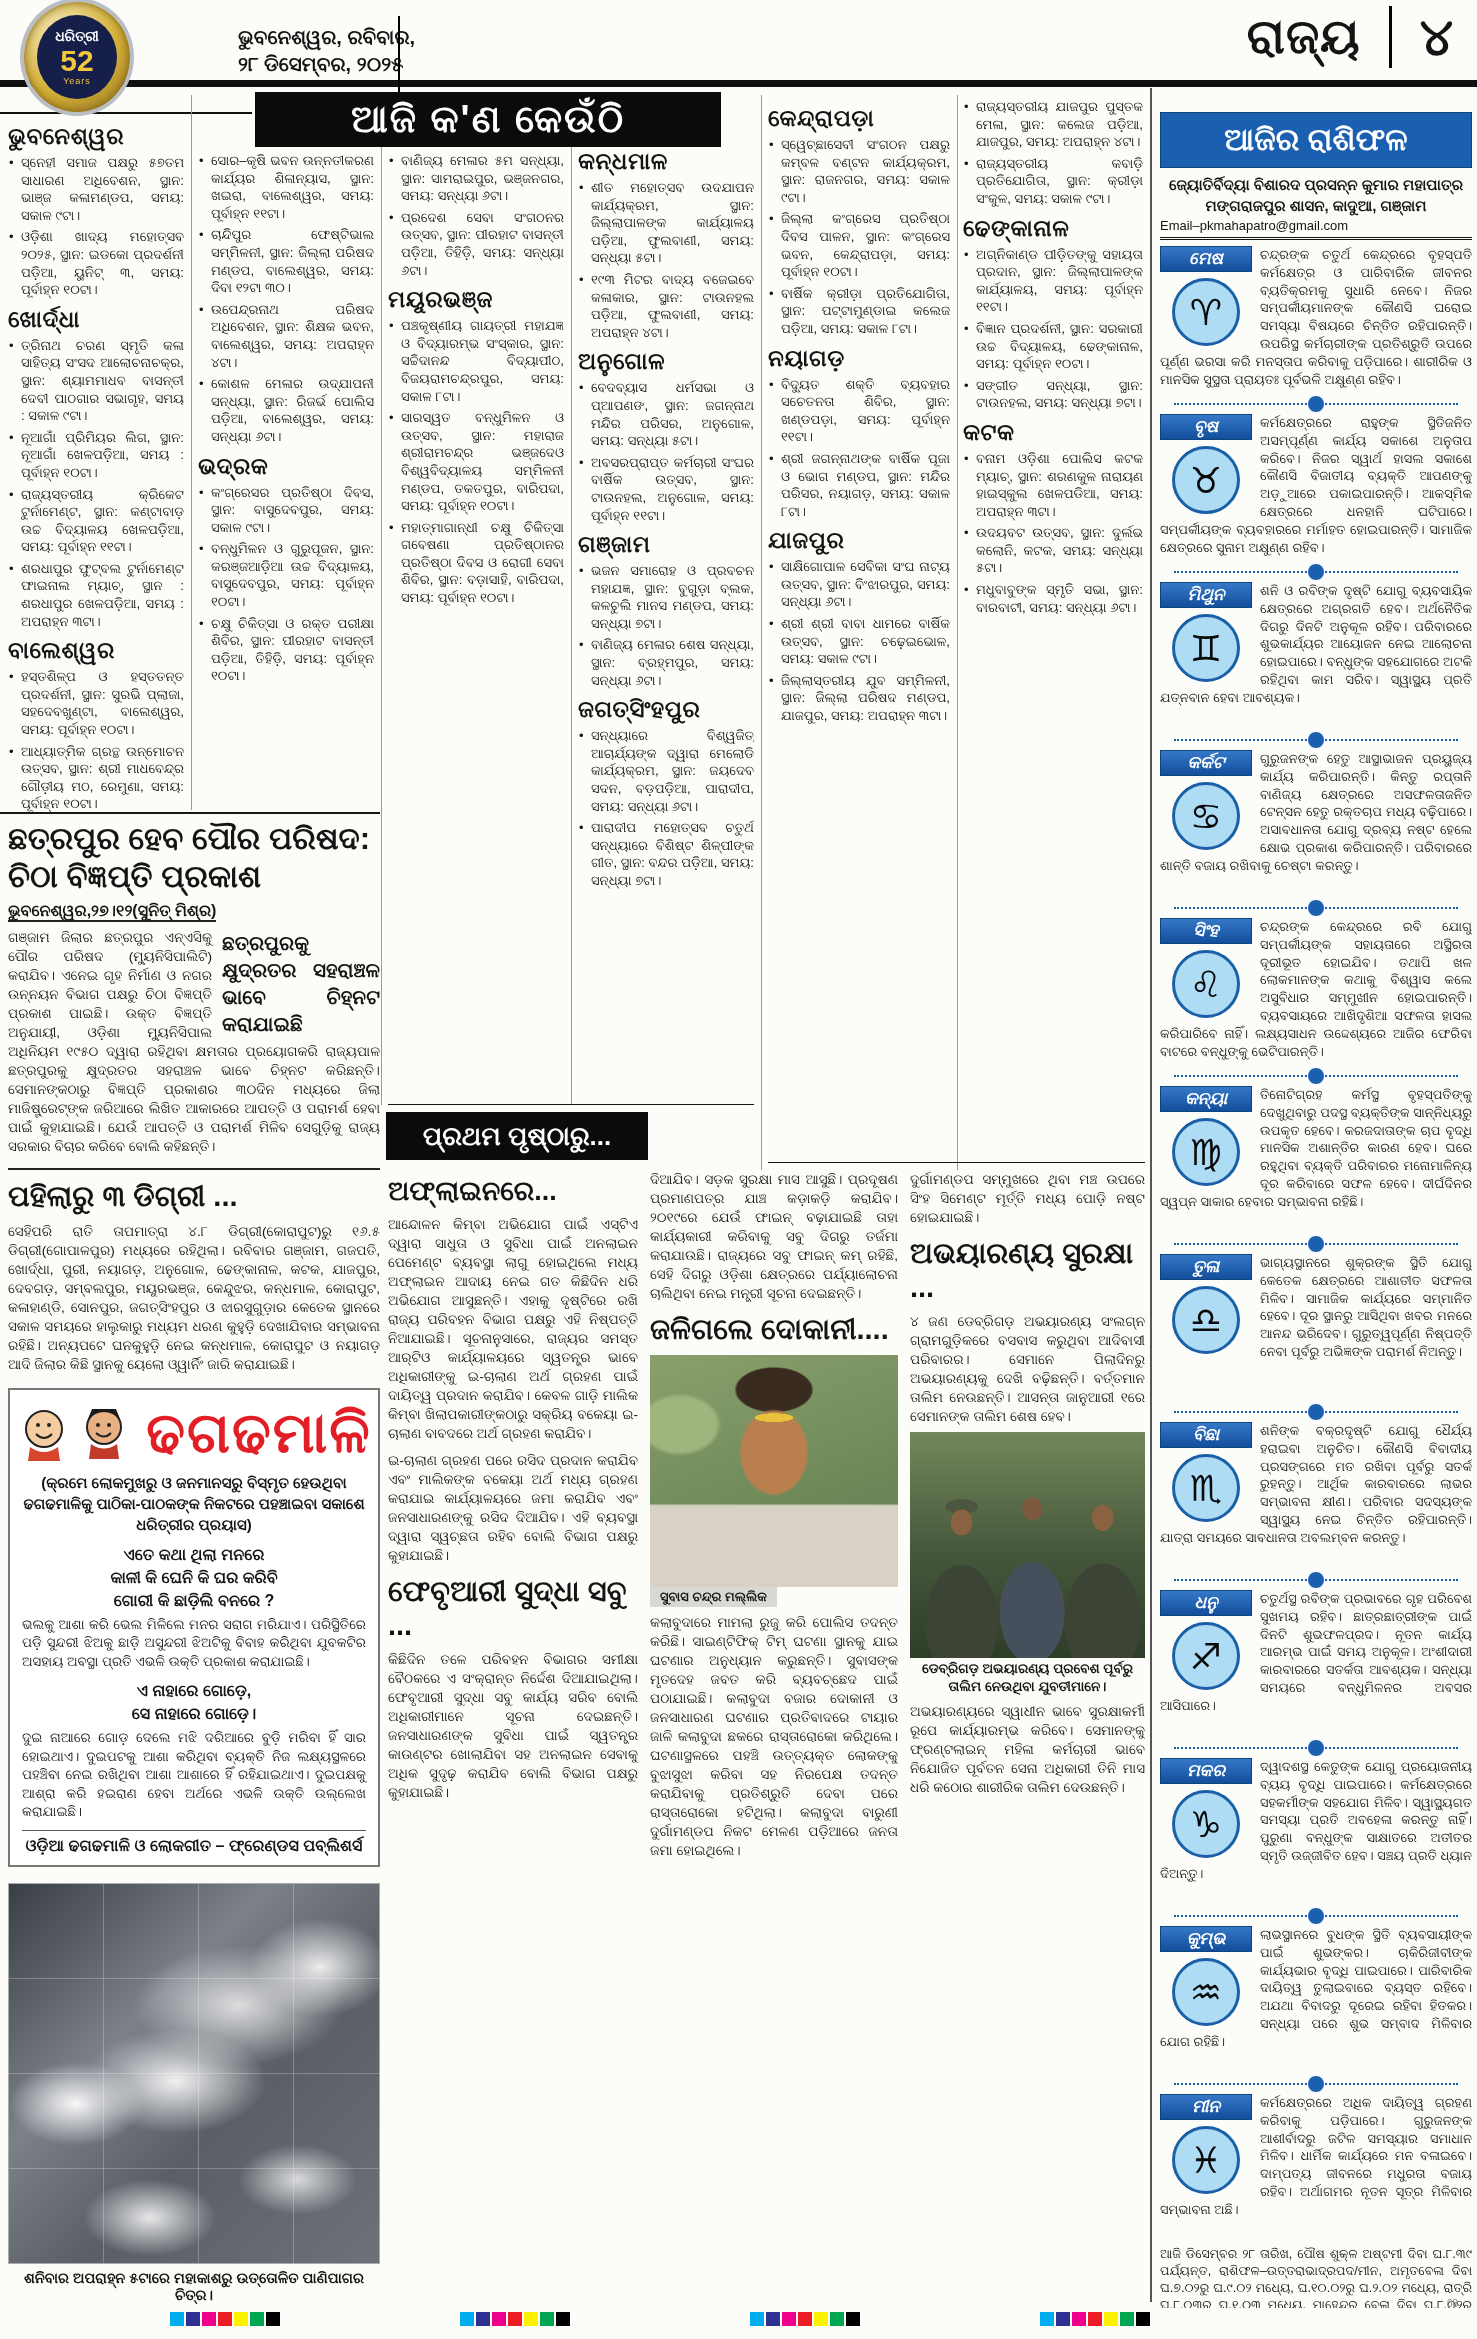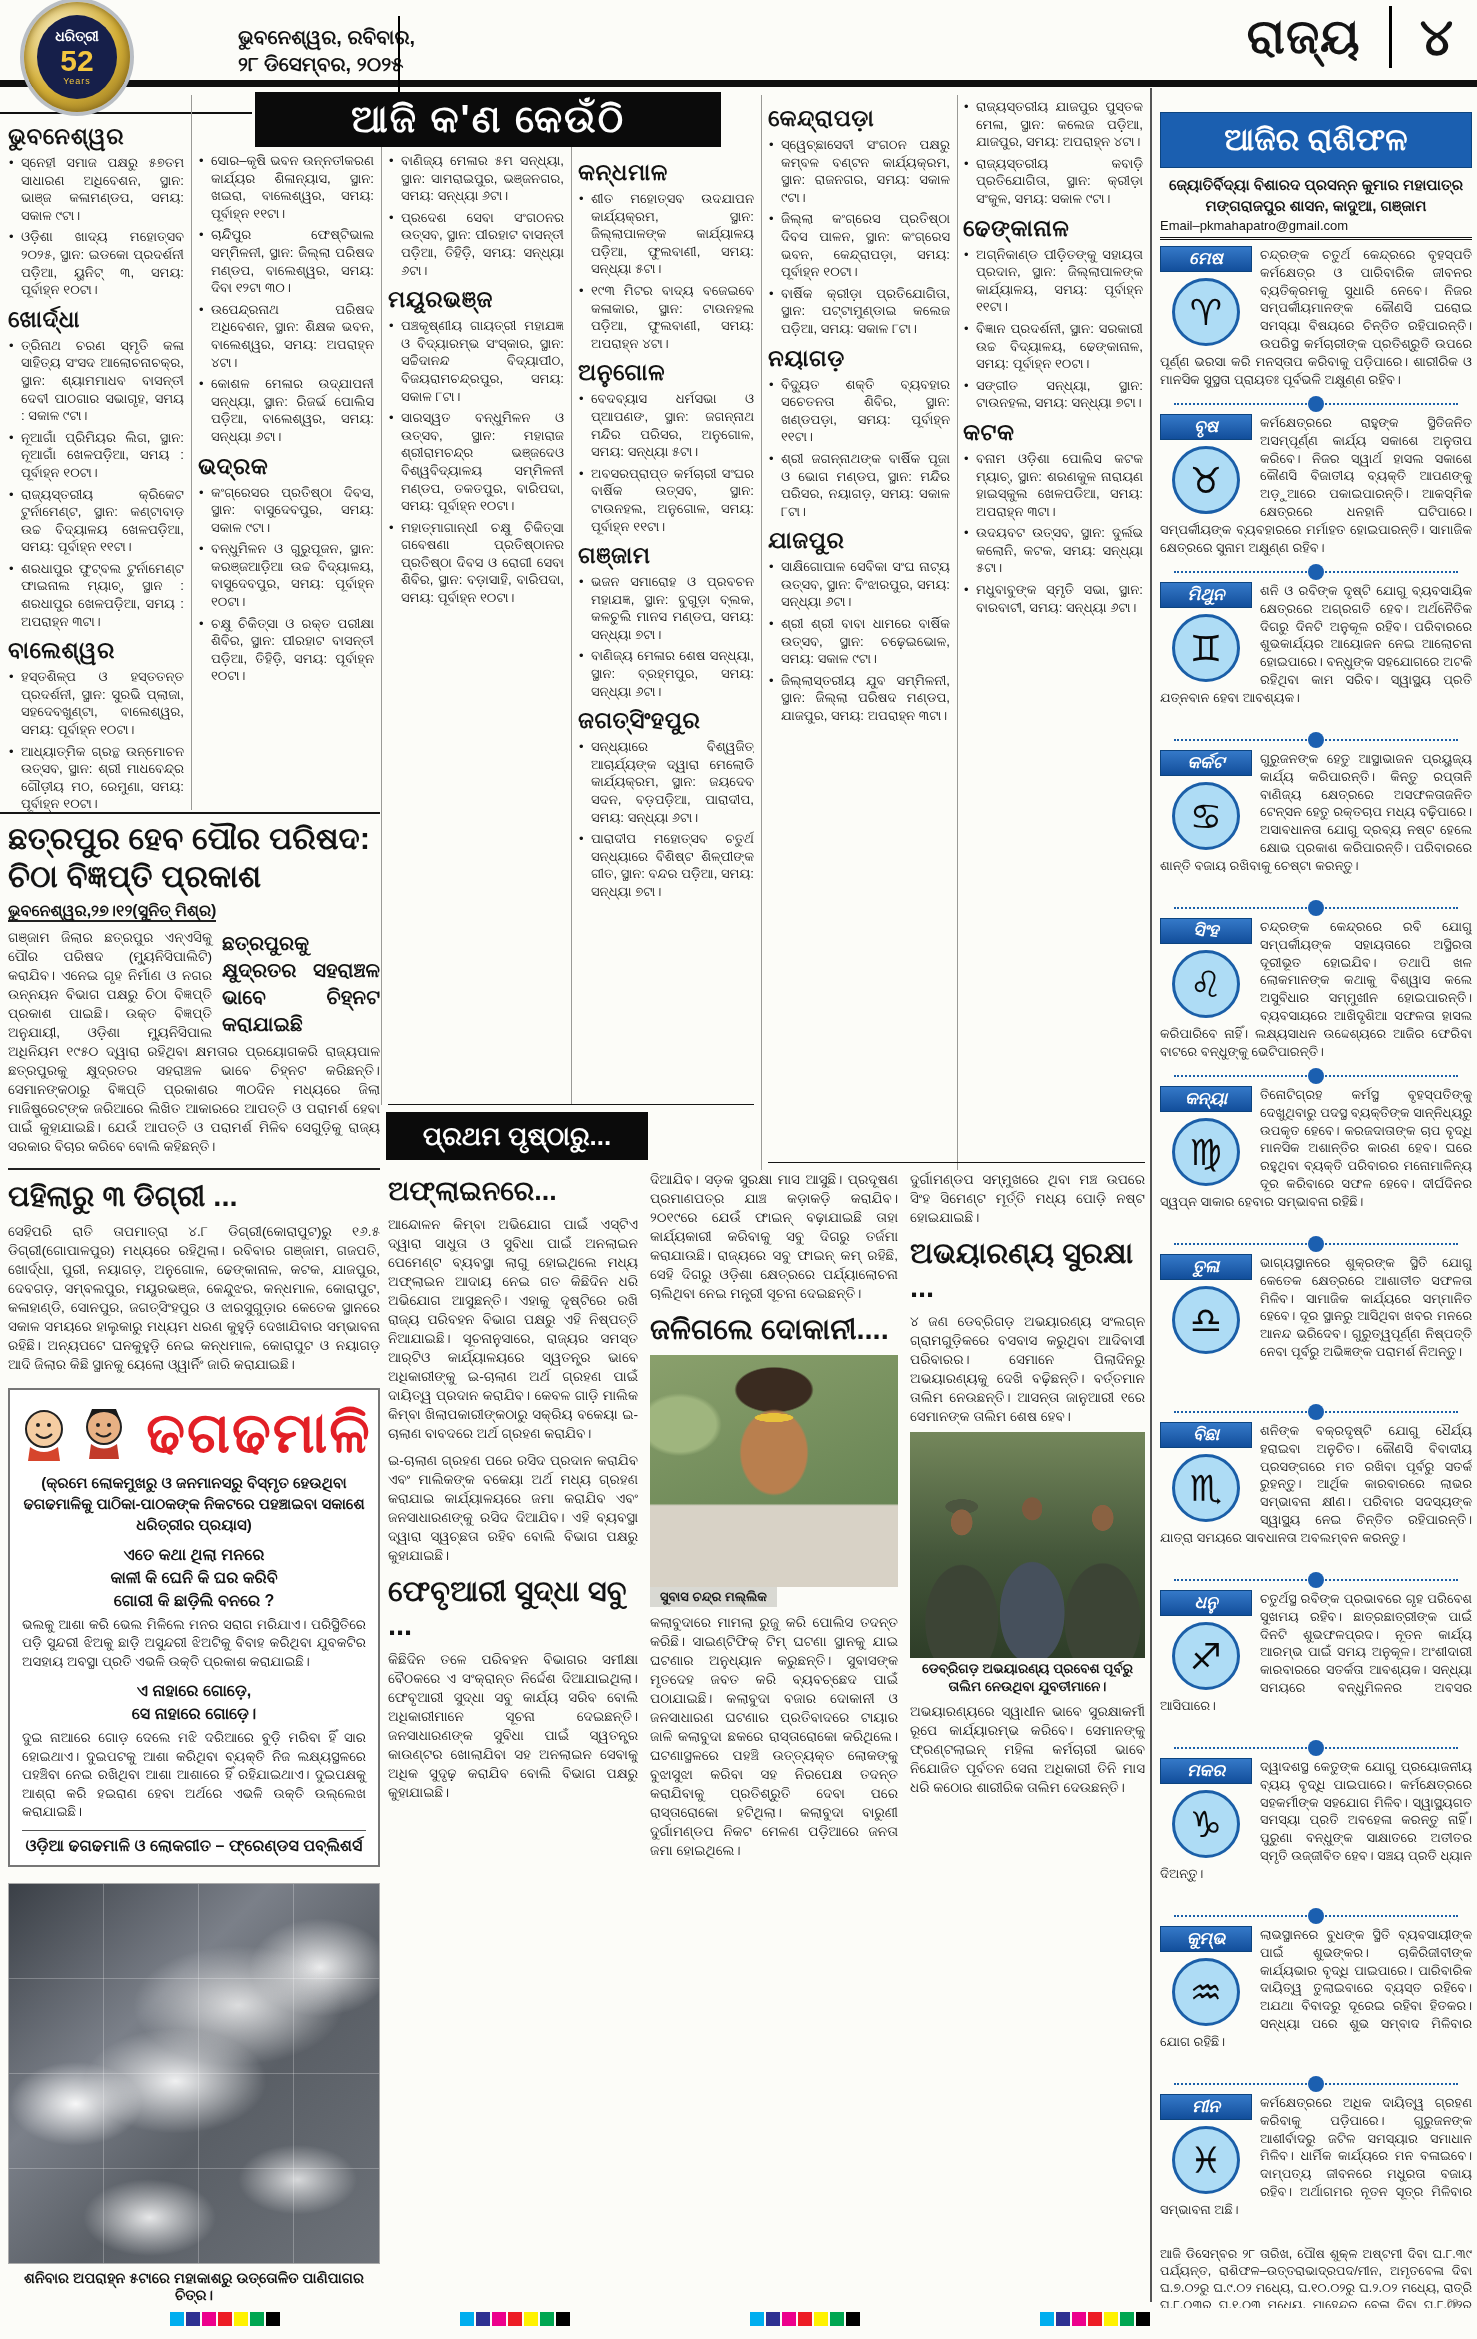--- a/index.html
+++ b/index.html
@@ -178,21 +178,21 @@
 
   <div class="lcol" style="left:388px;top:152px;width:176px;height:948px">
     <div class="li">ବାଣିଜ୍ୟ ମେଳାର ୫ମ ସନ୍ଧ୍ୟା, ସ୍ଥାନ: ସାମରାଇପୁର, ଭଞ୍ଜନଗର, ସମୟ: ସନ୍ଧ୍ୟା ୬ଟା।</div>
     <div class="li">ପ୍ରଦେଶ ସେବା ସଂଗଠନର ଉତ୍ସବ, ସ୍ଥାନ: ପୀରହାଟ ବାସନ୍ତୀ ପଡ଼ିଆ, ତିହିଡ଼ି, ସମୟ: ସନ୍ଧ୍ୟା ୬ଟା।</div>
     <div class="lh">ମୟୂରଭଞ୍ଜ</div>
     <div class="li">ପଞ୍ଚକୃଷ୍ଣୀୟ ଗାୟତ୍ରୀ ମହାଯଜ୍ଞ ଓ ବିଦ୍ୟାରମ୍ଭ ସଂସ୍କାର, ସ୍ଥାନ: ସଚ୍ଚିଦାନନ୍ଦ ବିଦ୍ୟାପୀଠ, ବିଜୟରାମଚନ୍ଦ୍ରପୁର, ସମୟ: ସକାଳ ୮ଟା।</div>
     <div class="li">ସାରସ୍ୱତ ବନ୍ଧୁମିଳନ ଓ ଉତ୍ସବ, ସ୍ଥାନ: ମହାରାଜ ଶ୍ରୀରାମଚନ୍ଦ୍ର ଭଞ୍ଜଦେଓ ବିଶ୍ୱବିଦ୍ୟାଳୟ ସମ୍ମିଳନୀ ମଣ୍ଡପ, ତକତପୁର, ବାରିପଦା, ସମୟ: ପୂର୍ବାହ୍ନ ୧୦ଟା।</div>
     <div class="li">ମହାତ୍ମାଗାନ୍ଧୀ ଚକ୍ଷୁ ଚିକିତ୍ସା ଗବେଷଣା ପ୍ରତିଷ୍ଠାନର ପ୍ରତିଷ୍ଠା ଦିବସ ଓ ରୋଗୀ ସେବା ଶିବିର, ସ୍ଥାନ: ବଡ଼ାସାହି, ବାରିପଦା, ସମୟ: ପୂର୍ବାହ୍ନ ୧୦ଟା।</div>
   </div>
 
-  <div class="lcol" style="left:578px;top:152px;width:176px;height:948px">
+  <div class="lcol" style="left:578px;top:141px;width:176px;height:948px">
     <div class="lh">କନ୍ଧମାଳ</div>
     <div class="li">ଶୀତ ମହୋତ୍ସବ ଉଦଯାପନ କାର୍ଯ୍ୟକ୍ରମ, ସ୍ଥାନ: ଜିଲ୍ଲାପାଳଙ୍କ କାର୍ଯ୍ୟାଳୟ ପଡ଼ିଆ, ଫୁଲବାଣୀ, ସମୟ: ସନ୍ଧ୍ୟା ୫ଟା।</div>
     <div class="li">୧୯୩ ମିଟର ବାଦ୍ୟ ବଜେଇବେ କଳାକାର, ସ୍ଥାନ: ଟାଉନହଲ ପଡ଼ିଆ, ଫୁଲବାଣୀ, ସମୟ: ଅପରାହ୍ନ ୪ଟା।</div>
     <div class="lh">ଅନୁଗୋଳ</div>
     <div class="li">ବେଦବ୍ୟାସ ଧର୍ମସଭା ଓ ପ୍ଆପଣଙ, ସ୍ଥାନ: ଜଗନ୍ନାଥ ମନ୍ଦିର ପରିସର, ଅନୁଗୋଳ, ସମୟ: ସନ୍ଧ୍ୟା ୫ଟା।</div>
     <div class="li">ଅବସରପ୍ରାପ୍ତ କର୍ମଚାରୀ ସଂଘର ବାର୍ଷିକ ଉତ୍ସବ, ସ୍ଥାନ: ଟାଉନହଲ, ଅନୁଗୋଳ, ସମୟ: ପୂର୍ବାହ୍ନ ୧୧ଟା।</div>
     <div class="lh">ଗଞ୍ଜାମ</div>
     <div class="li">ଭଜନ ସମାରୋହ ଓ ପ୍ରବଚନ ମହାଯଜ୍ଞ, ସ୍ଥାନ: ବୁଗୁଡ଼ା ବ୍ଲକ, କଳଚୁଲି ମାନସ ମଣ୍ଡପ, ସମୟ: ସନ୍ଧ୍ୟା ୭ଟା।</div>
     <div class="li">ବାଣିଜ୍ୟ ମେଳାର ଶେଷ ସନ୍ଧ୍ୟା, ସ୍ଥାନ: ବ୍ରହ୍ମପୁର, ସମୟ: ସନ୍ଧ୍ୟା ୬ଟା।</div>
     <div class="lh">ଜଗତ୍‌ସିଂହପୁର</div>

